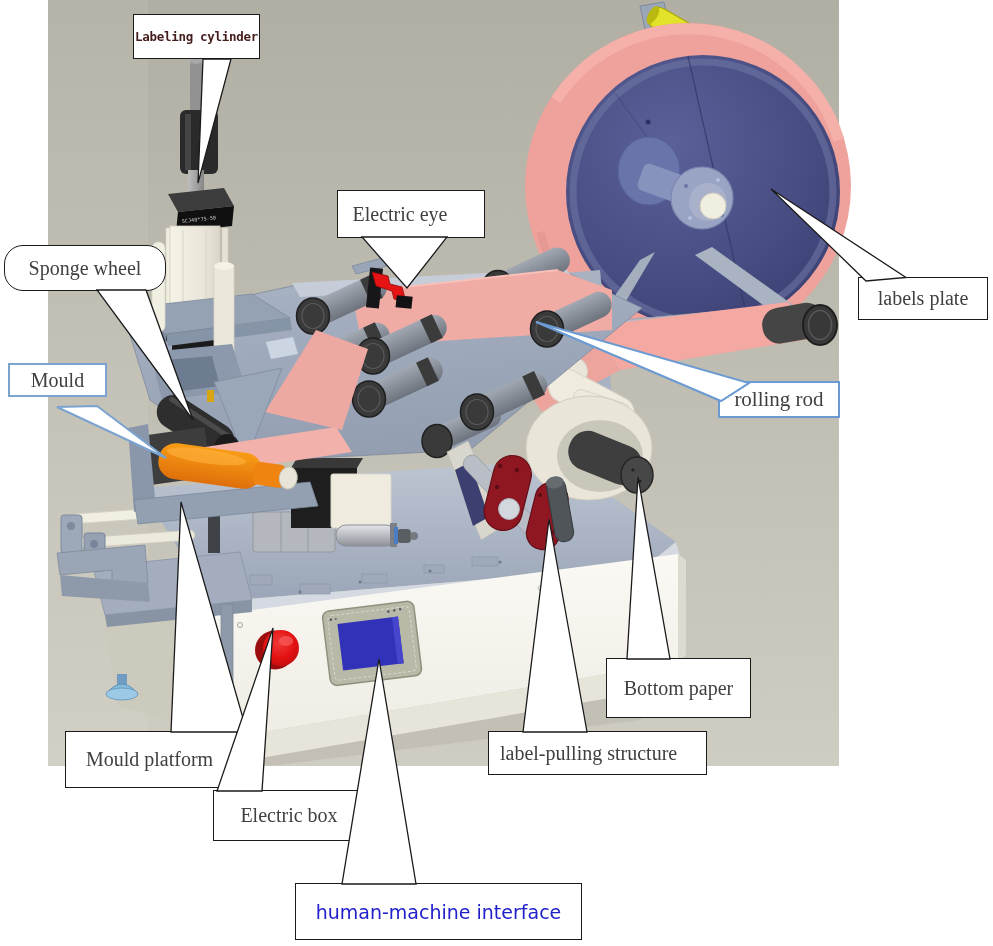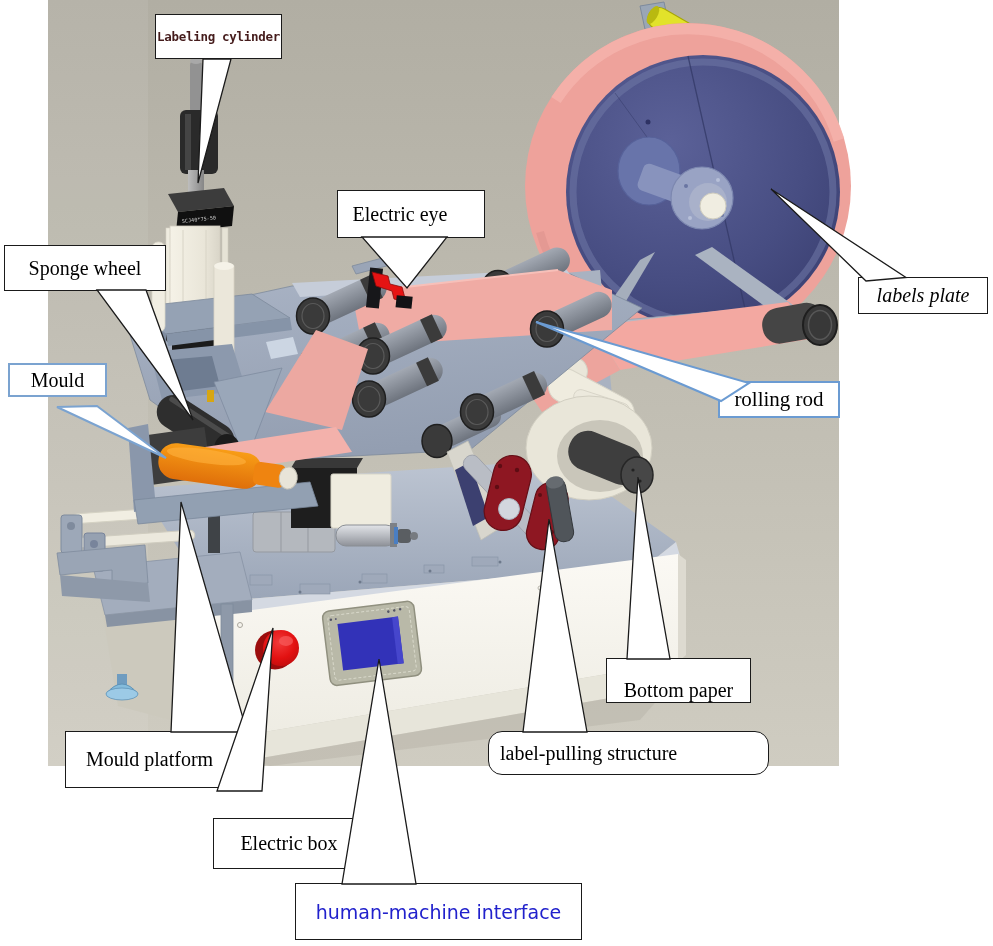--- a/index.html
+++ b/index.html
@@ -2,33 +2,33 @@
 <html><head>
 <meta charset="utf-8">
 <style>
   html,body{margin:0;padding:0;background:#ffffff;}
   .stage{position:relative;width:993px;height:946px;background:#ffffff;overflow:hidden;
          font-family:"Liberation Serif","DejaVu Serif",serif;}
   .scene-svg{position:absolute;left:0;top:0;z-index:1;}
   .tails-svg{position:absolute;left:0;top:0;z-index:3;pointer-events:none;}
   .callout{position:absolute;z-index:2;background:#ffffff;border:1.4px solid #1a1a1a;
            box-sizing:border-box;display:flex;align-items:center;justify-content:center;
-           font-size:20px;color:#000000;white-space:nowrap;}
+           font-size:20px;color:#404040;white-space:nowrap;}
   .c-labeling-cylinder{left:133px;top:14px;width:127px;height:45px;
       font-family:"DejaVu Sans Mono","Liberation Mono",monospace;
-      font-weight:bold;font-size:12.5px;letter-spacing:-0.3px;color:#451c1c;border-width:1.5px;margin-left:22px;}
-  .c-sponge-wheel{left:4px;top:245px;width:162px;height:46px;}
+      font-weight:bold;font-size:12.5px;letter-spacing:-0.3px;color:#451c1c;border-width:1.5px;}
+  .c-sponge-wheel{left:4px;top:245px;width:162px;height:46px;border-radius:19px;}
   .c-mould{left:8px;top:363px;width:99px;height:34px;border:2.5px solid #7ba3d0;}
   .c-electric-eye{left:337px;top:190px;width:148px;height:48px;padding-right:22px;}
-  .c-labels-plate{left:858px;top:277px;width:130px;height:37px;font-style:italic;}
+  .c-labels-plate{left:858px;top:277px;width:130px;height:43px;}
   .c-rolling-rod{left:718px;top:381px;width:122px;height:37px;border:2.5px solid #6b9bd2;font-size:21px;}
-  .c-bottom-paper{left:606px;top:658px;width:145px;height:45px;align-items:flex-end;}
-  .c-label-pulling{left:488px;top:731px;width:281px;height:44px;justify-content:flex-start;padding-left:11px;border-radius:14px;}
+  .c-bottom-paper{left:606px;top:658px;width:145px;height:60px;}
+  .c-label-pulling{left:488px;top:731px;width:219px;height:44px;justify-content:flex-start;padding-left:11px;}
   .c-moving-platform{left:65px;top:731px;width:183px;height:57px;padding-right:14px;}
-  .c-electric-box{left:213px;top:790px;width:152px;height:51px;margin-top:28px;}
+  .c-electric-box{left:213px;top:790px;width:152px;height:51px;}
   .c-hmi{left:295px;top:883px;width:287px;height:57px;
       font-family:"DejaVu Sans","Liberation Sans",sans-serif;font-size:19px;color:#2121cc;}
 </style>
 </head>
 <body>
 
 <div class="stage">
 
 <svg class="scene-svg" width="993" height="946" viewBox="0 0 993 946">
   <defs>

